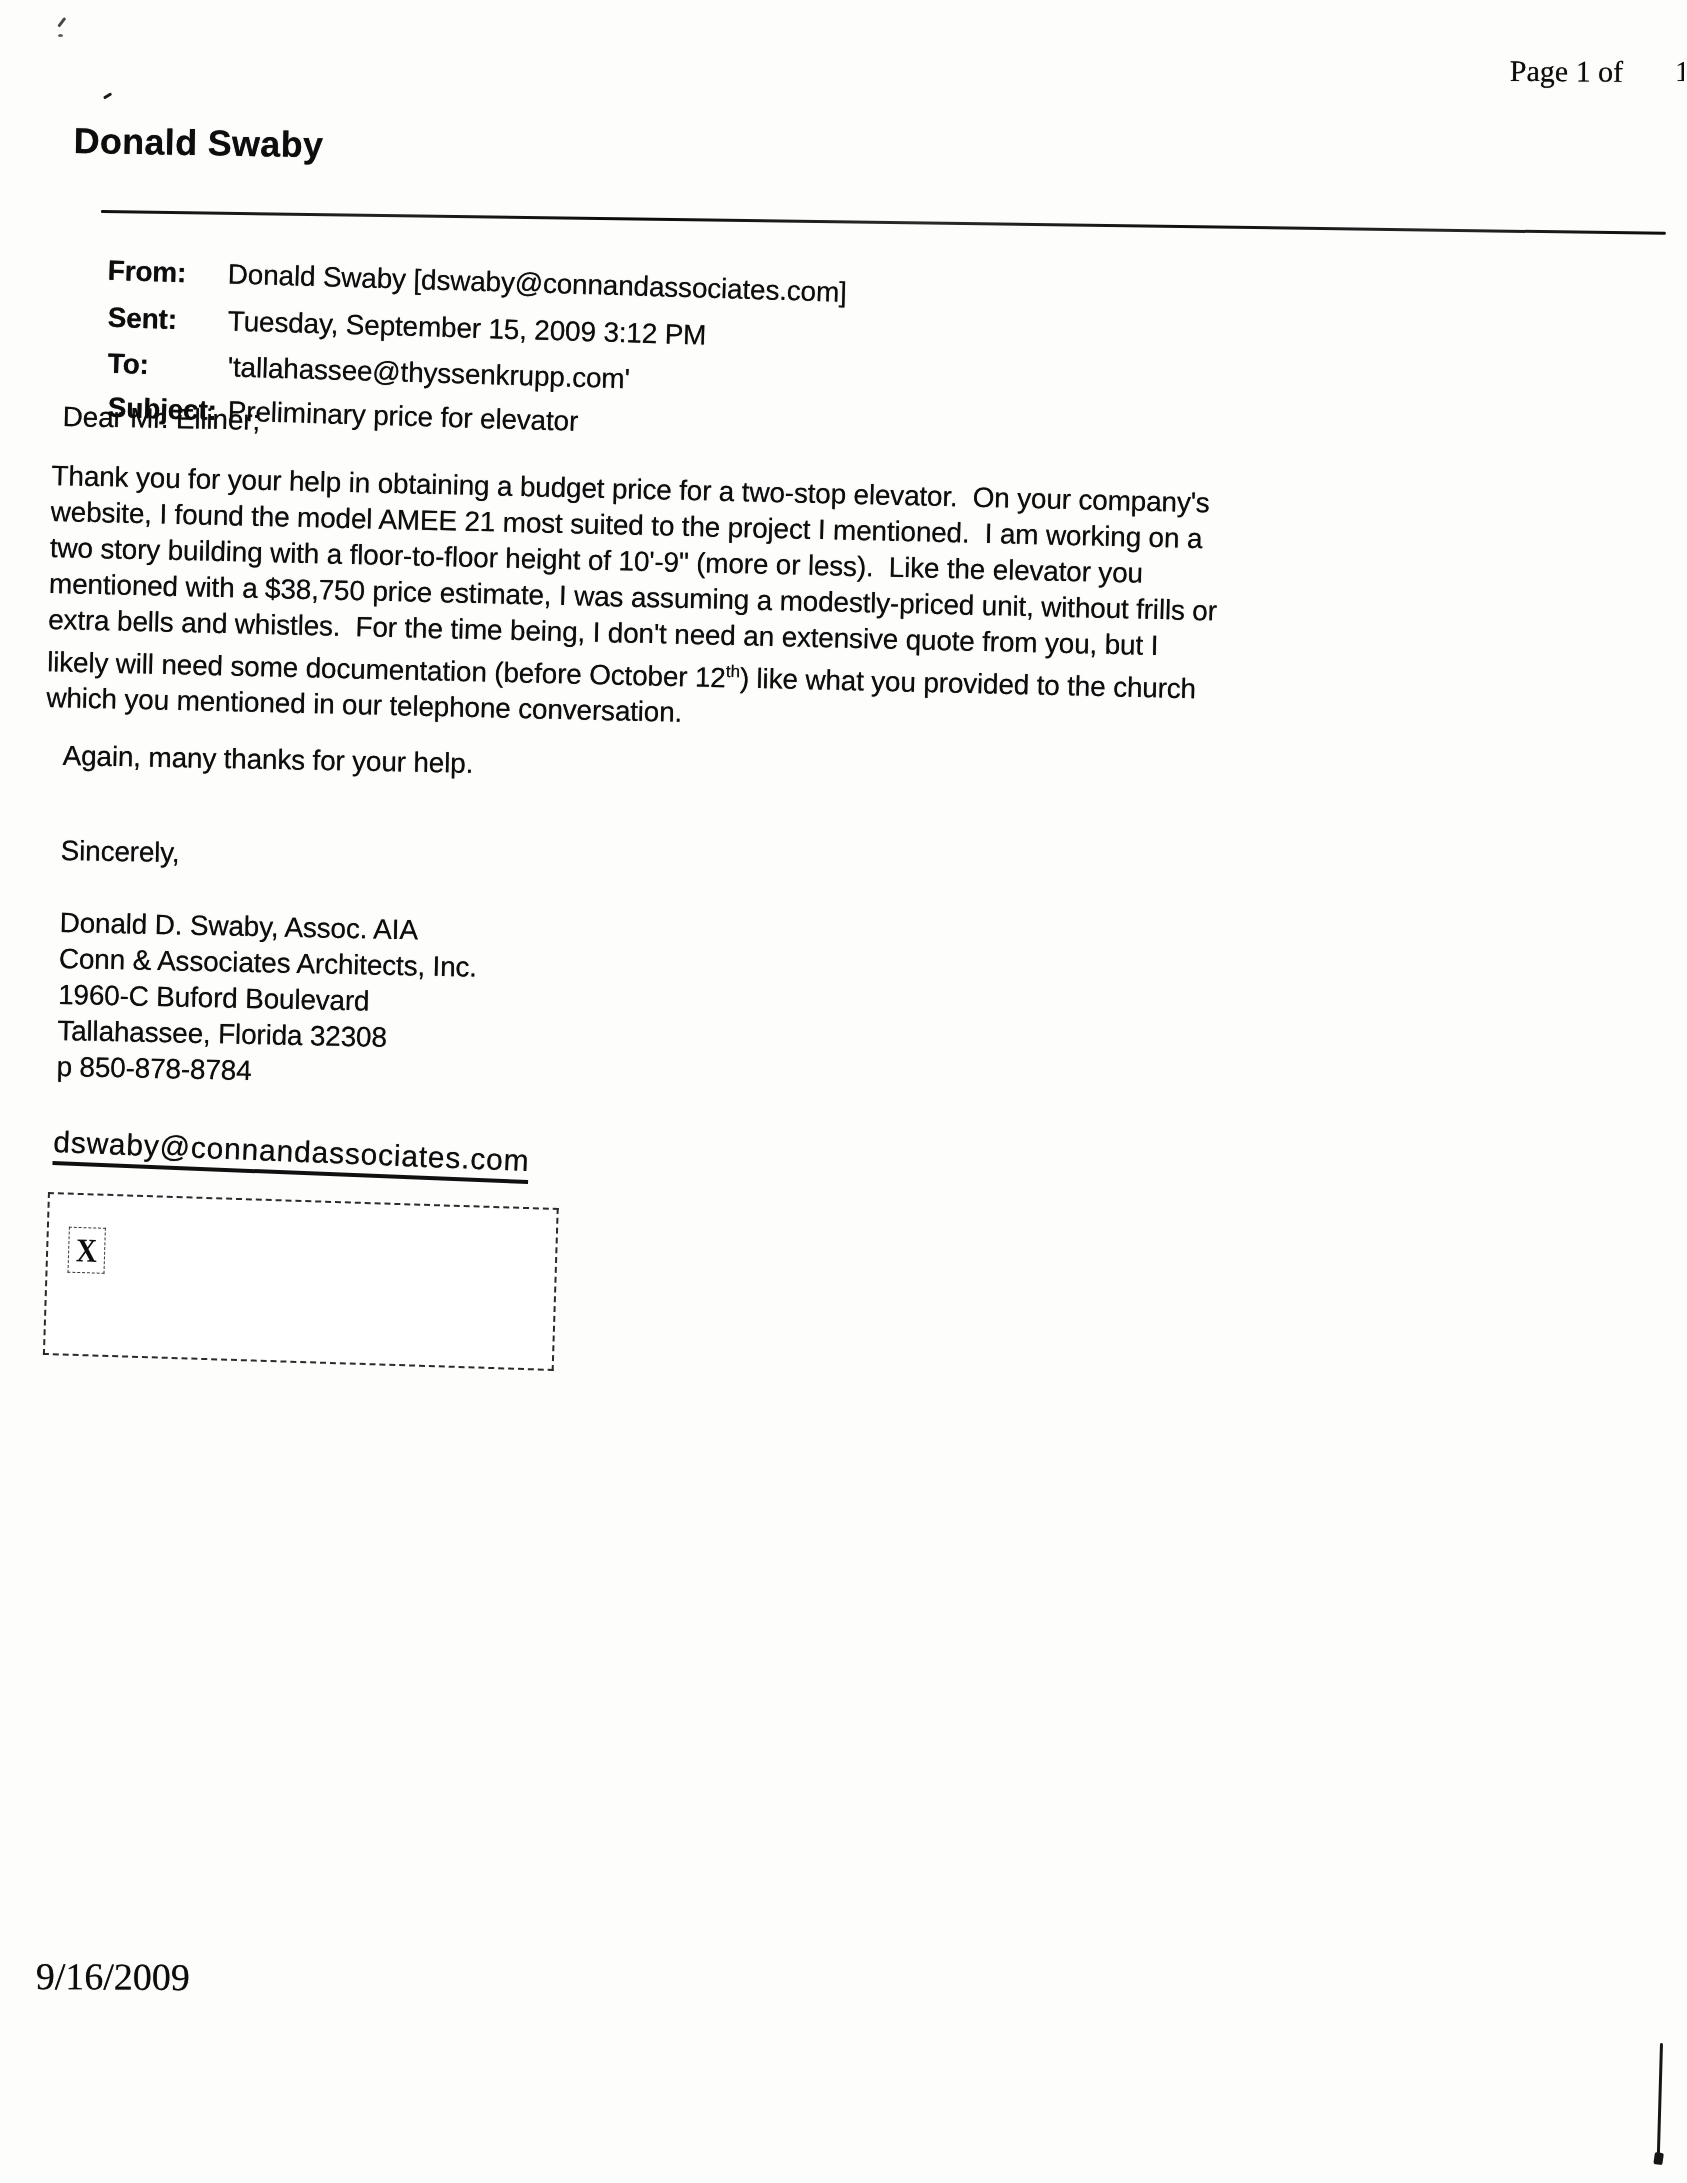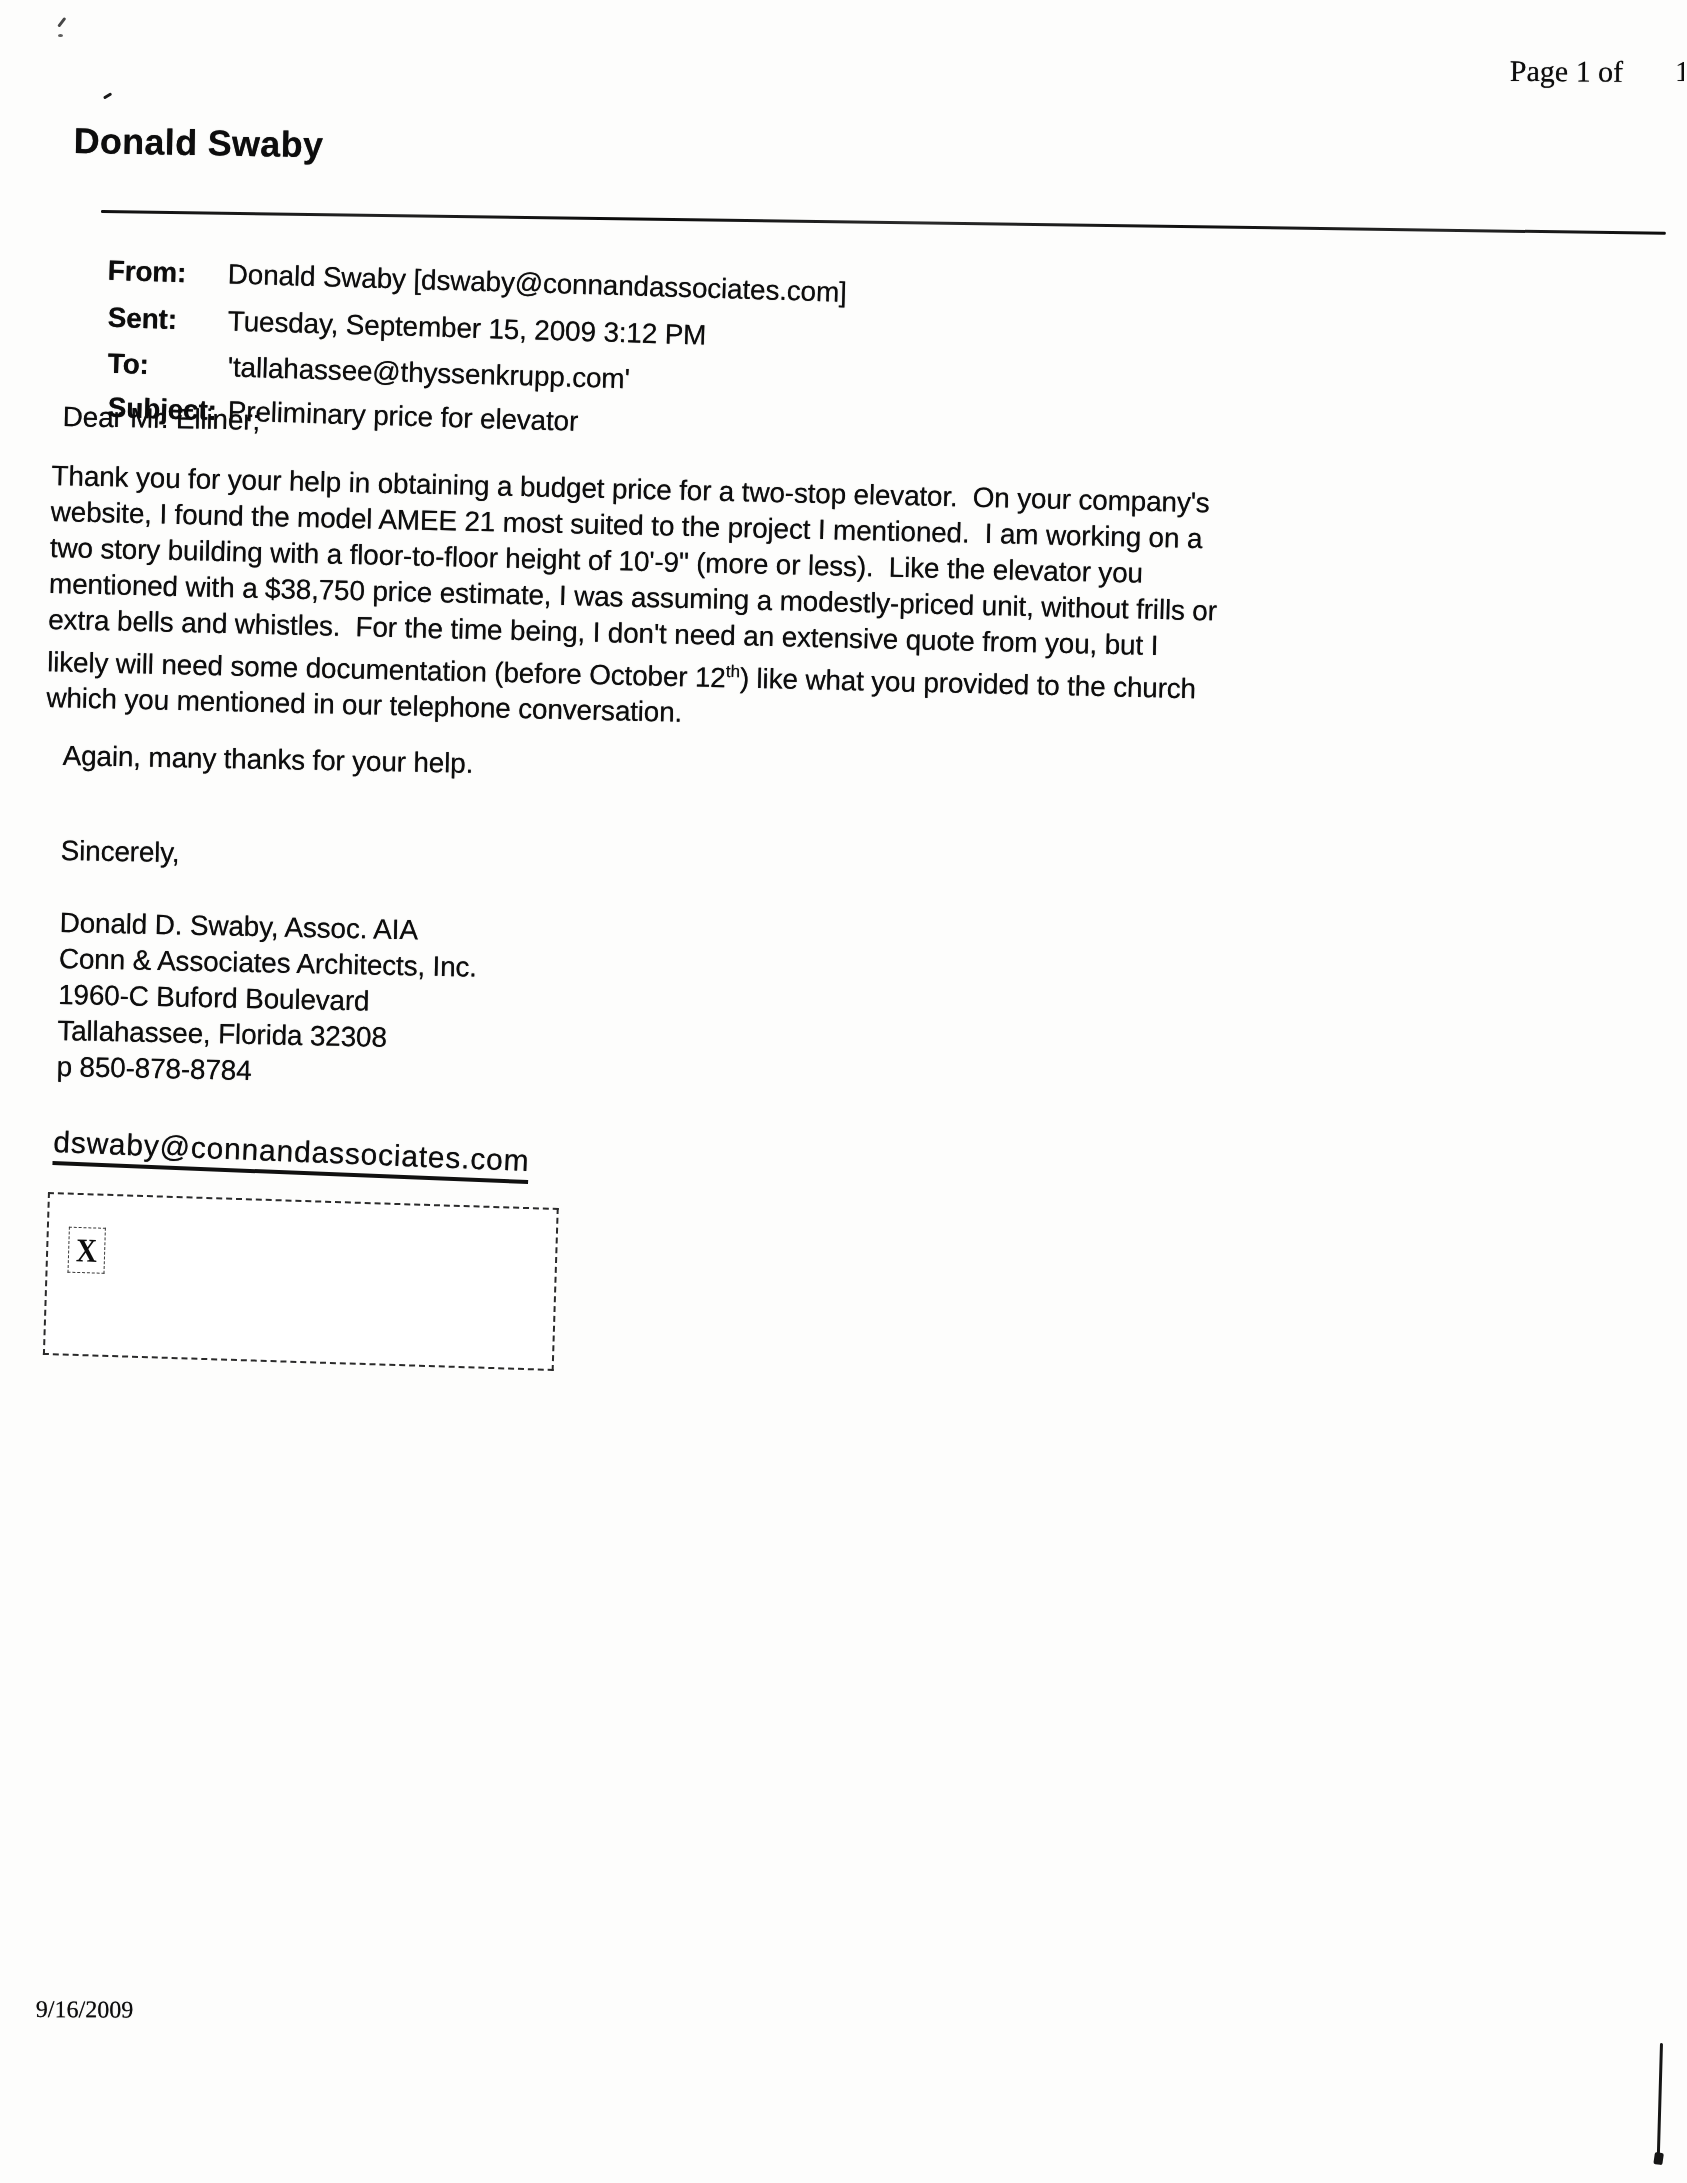--- a/index.html
+++ b/index.html
@@ -57,21 +57,21 @@
   .elink { top: 1125px; left: 54px; font-size: 30px; letter-spacing: 0.8px; color: #0d0d0d;
     text-decoration: none; border-bottom: 4px solid #101010; padding-bottom: 2px;
     transform: rotate(2.3deg); display: inline-block; }
 
   .imgbox { top: 1192px; left: 48px; width: 511px; height: 163px;
     border: 2px dashed #2a2a2a; transform: rotate(1.8deg); background: #fff; }
   .xicon { position: absolute; top: 32px; left: 20px; width: 37px; height: 46px;
     border: 1.3px dashed #3a3a3a; display: flex; align-items: center; justify-content: center; }
   .xicon span { font-size: 29px; font-weight: 900; transform: scaleY(1.15); font-family: "Liberation Serif", serif; }
 
-  .fdate { top: 1996px; left: 36px; font-size: 24px; transform: rotate(.4deg); }
+  .fdate { top: 1954px; left: 36px; font-size: 38px; transform: rotate(.4deg); }
 </style>
 </head>
 <body>
 
 <div>
 
   <div class="abs serif inkish page-num">Page 1 of</div>
   <div class="abs serif inkish page-num-frag">
     <span>1</span>
   </div>

